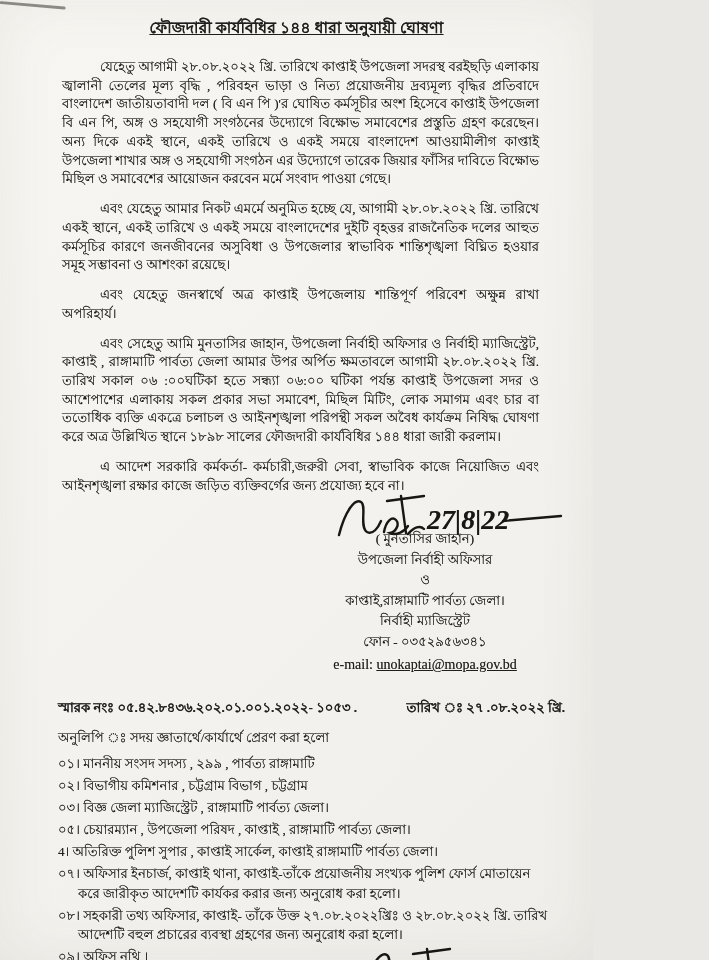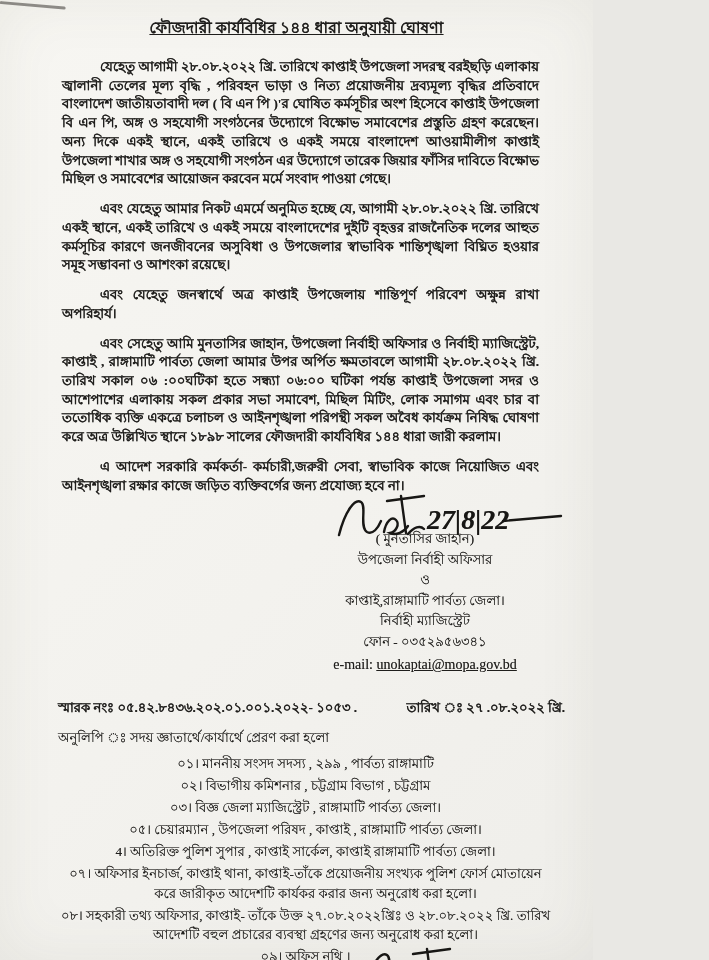--- a/index.html
+++ b/index.html
@@ -23,21 +23,20 @@
     font-size:15.5px;
     font-weight:bold;
     text-decoration:underline;
     letter-spacing:.2px;
   }
   .body-text{
     margin:16px 54px 0 62px;
     font-size:13.2px;
     line-height:1.42;
     text-align:justify;
-    font-weight:bold;
   }
   .body-text p{margin:0 0 11px 0;text-indent:38px;}
   .body-text p:last-child{margin-bottom:4px;}
 
   
   .sig-top{
     position:relative;
     width:312px;
     margin:34px 12px 0 auto;
     text-align:center;
@@ -76,21 +75,20 @@
   }
   .dist-list{
     margin:4px 40px 0 58px;
     font-size:13.2px;
   }
   .dist-item{
     margin:0 0 2.5px 0;
     line-height:1.48;
     padding-left:20px;
     text-indent:-20px;
-    text-align:center;
   }
 
   
   .sig-bottom{
     position:relative;
     width:270px;
     margin:12px 38px 0 auto;
     text-align:center;
     font-size:13.2px;
     line-height:1.6;

